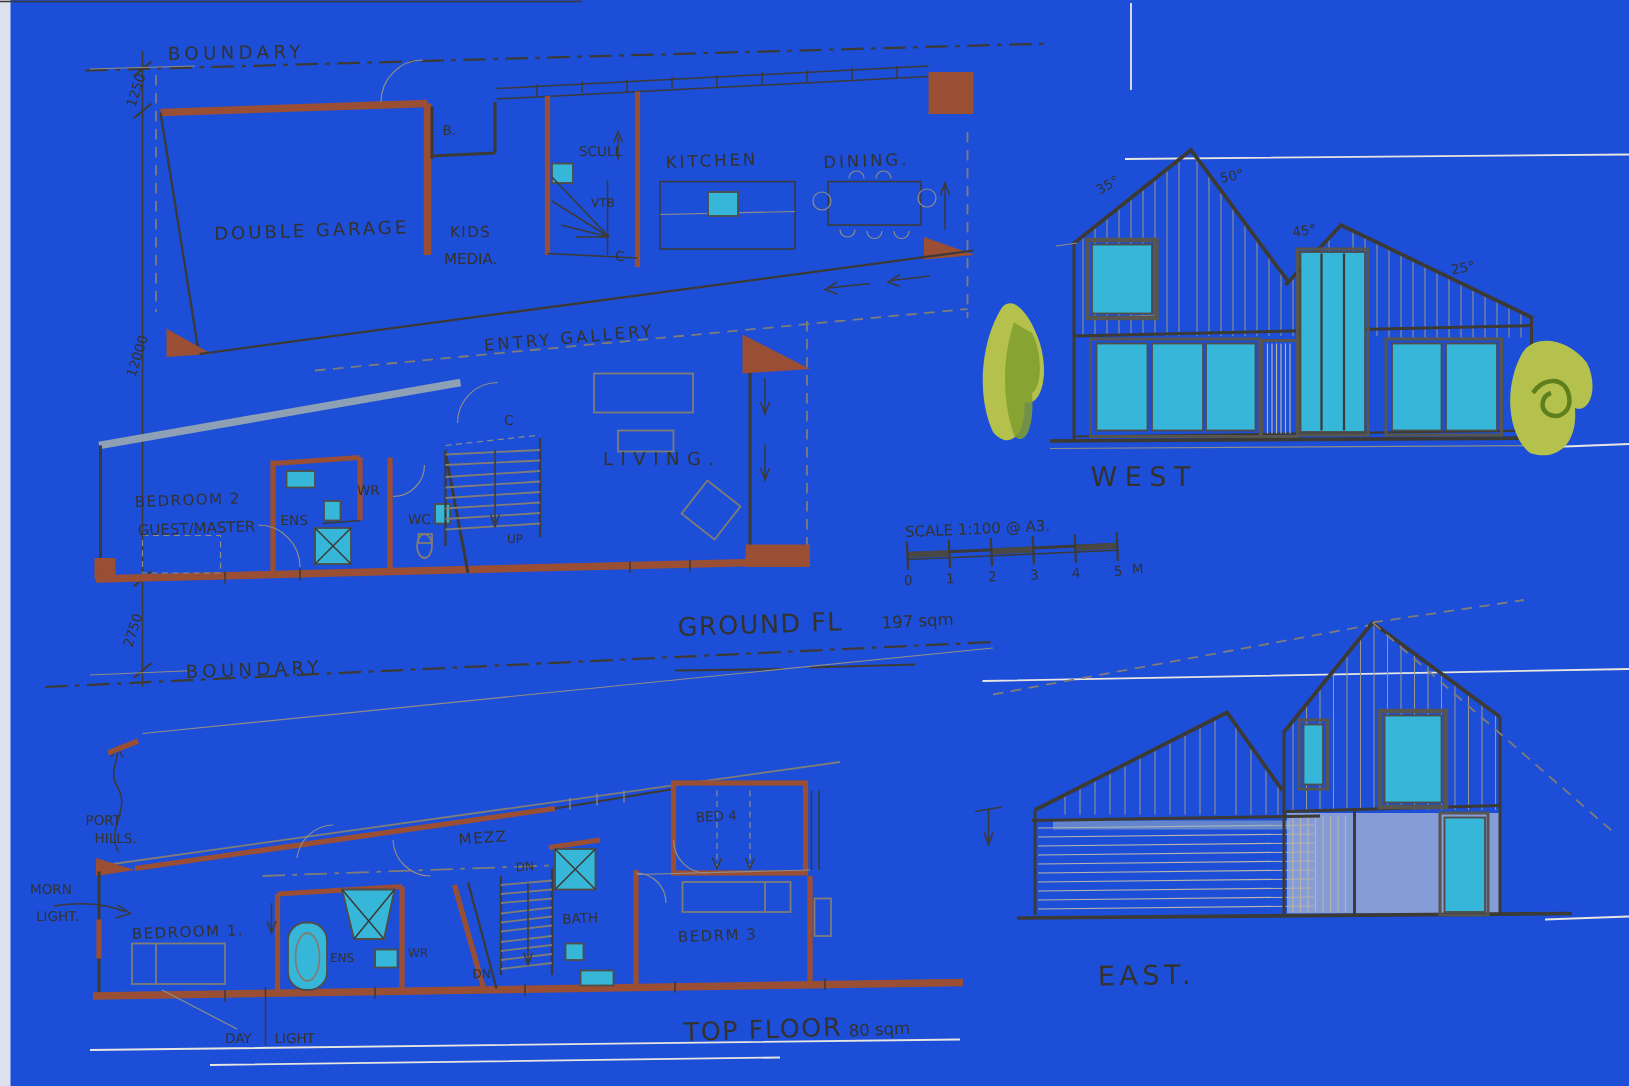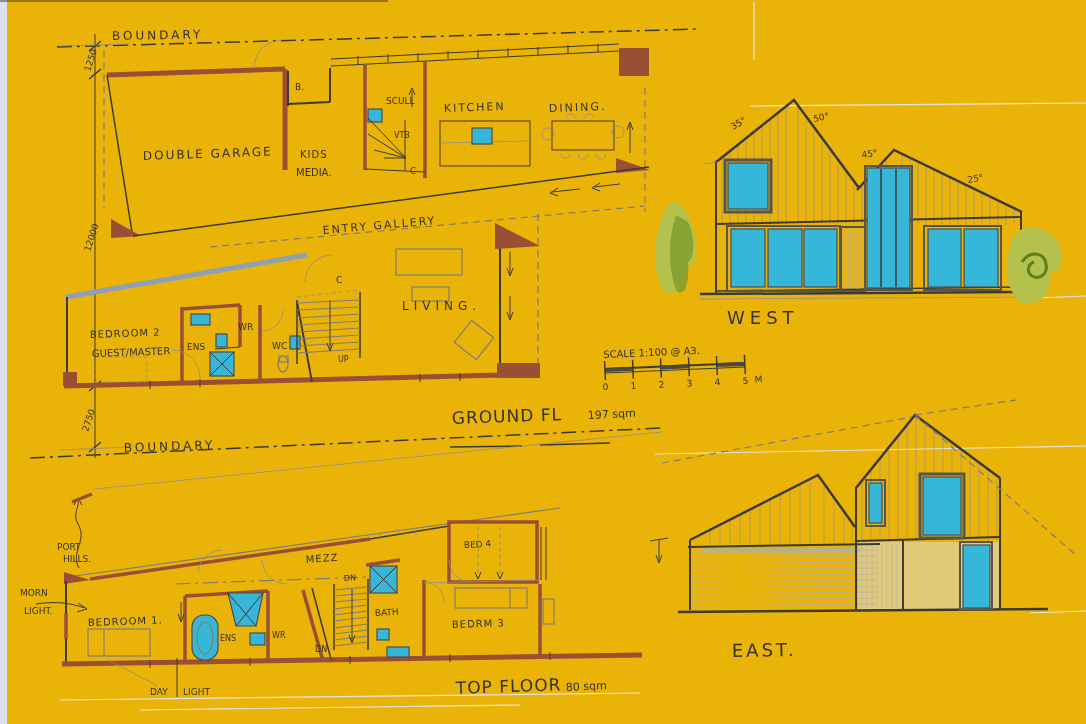--- a/index.html
+++ b/index.html
@@ -1,16 +1,16 @@
 <!DOCTYPE html>
 <html><head>
 <meta charset="utf-8">
 <style>
   html,body{margin:0;padding:0;background:#fdfdfa;}
-  .canvas{position:relative;width:1086px;height:724px;background:#eab308;overflow:hidden;}
+  .canvas{position:relative;width:1086px;height:724px;background:#1d4ed8;overflow:hidden;}
   svg{display:block}
   text{font-family:"DejaVu Sans",sans-serif;fill:#34322c;}
   .t8{font-size:8px}.t9{font-size:9px}.t10{font-size:10px}.t11{font-size:11px}
   .t12{font-size:12px}.t17{font-size:17px}.t18{font-size:18px}
   .ls1{letter-spacing:1px}.ls2{letter-spacing:2px}.ls3{letter-spacing:3px}.ls5{letter-spacing:5px}
   .i1{stroke:#3c3a35;stroke-width:1;fill:none}
   .i15{stroke:#3c3a35;stroke-width:1.5;fill:none}
   .i2{stroke:#3c3a35;stroke-width:2;fill:none}
   .i25{stroke:#3c3a35;stroke-width:2.5;fill:none}
   .p{stroke:#8f8d86;stroke-width:.8;fill:none}

